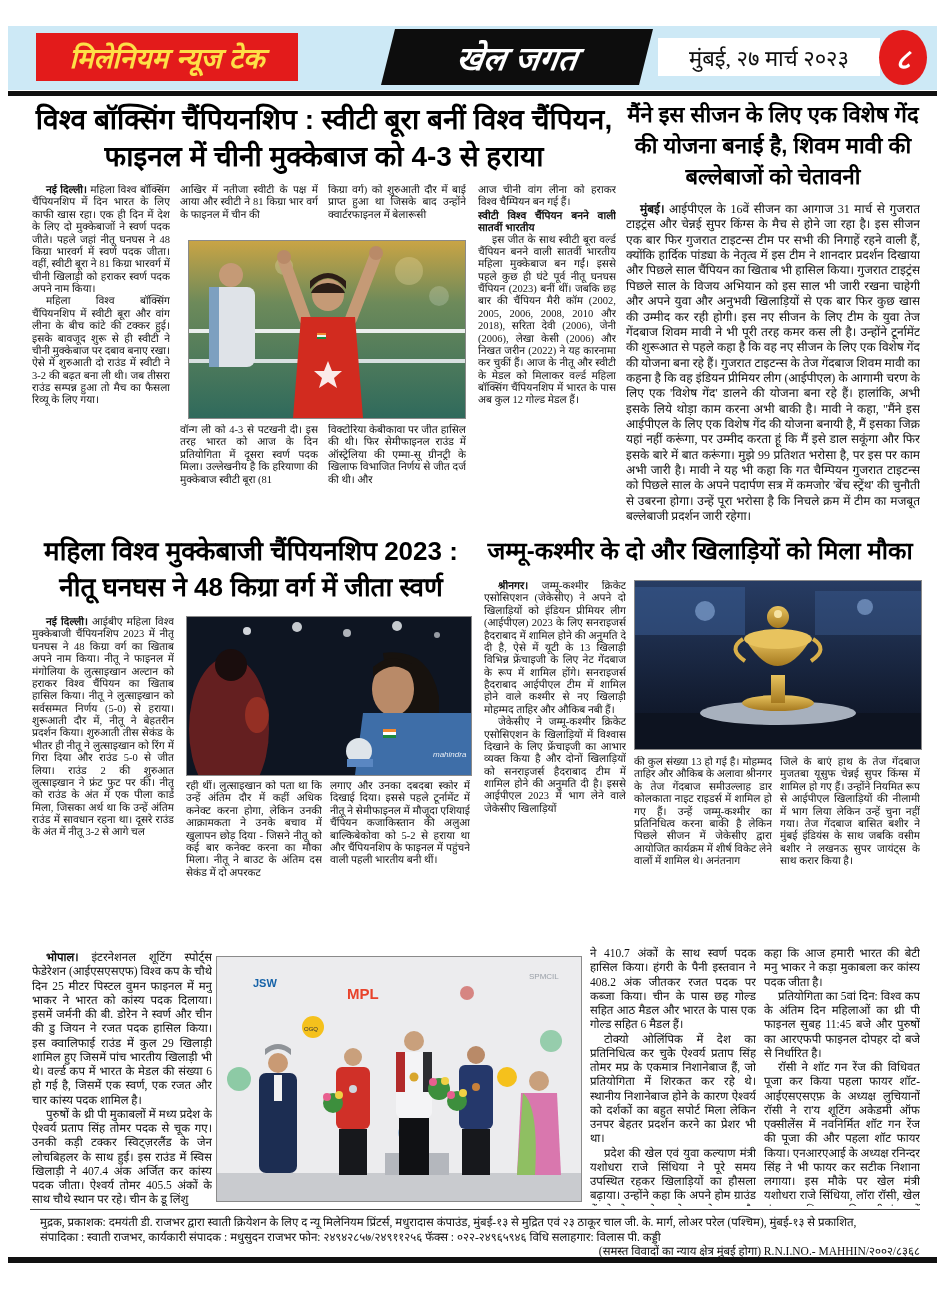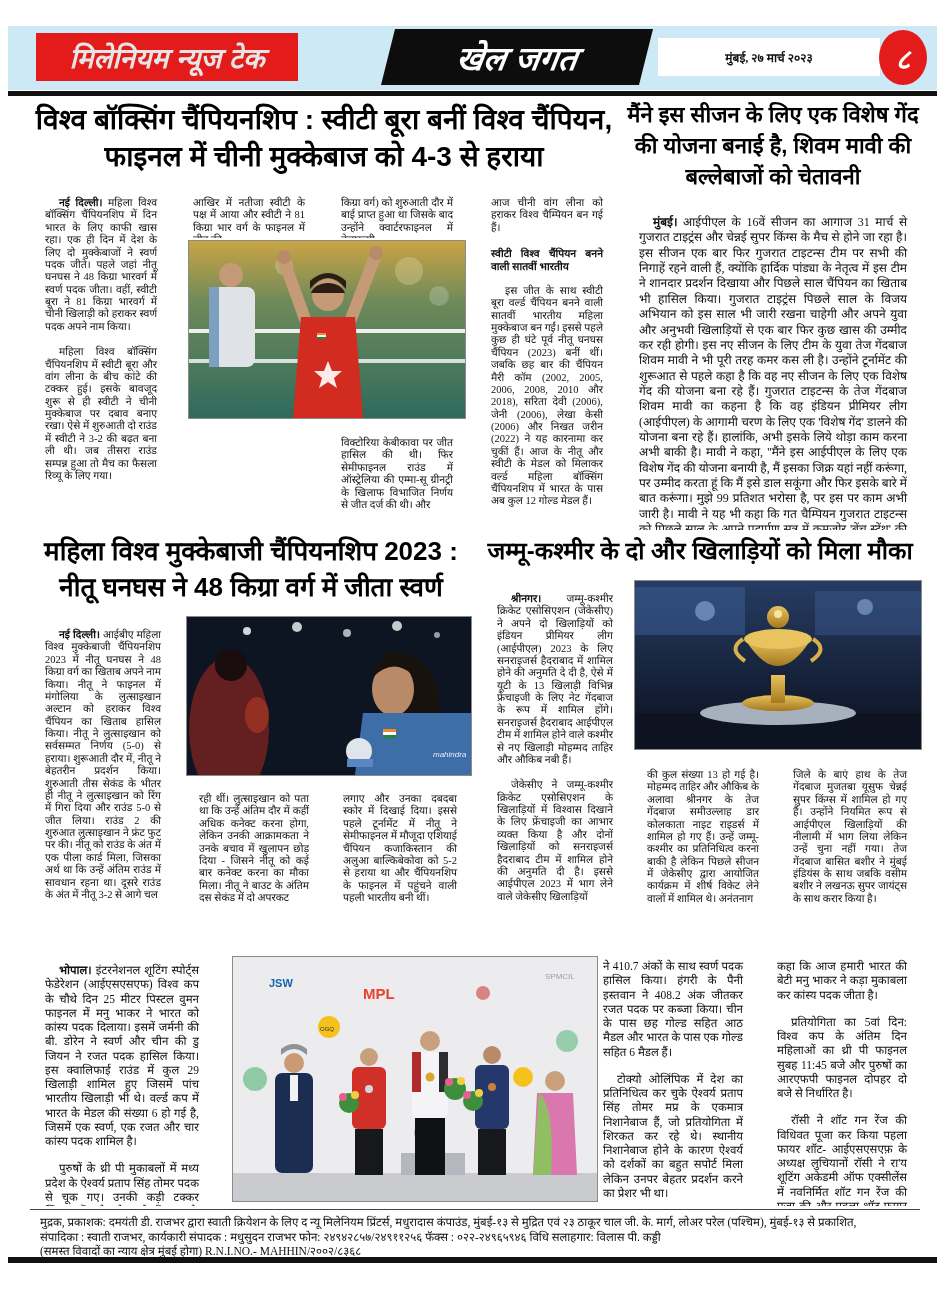--- a/index.html
+++ b/index.html
@@ -2,33 +2,33 @@
 <html lang="hi"><head>
 <meta charset="utf-8">
 <style>
   html,body{margin:0;padding:0;background:#e8e8e8;}
   #page{position:relative;width:945px;height:1296px;background:#ffffff;margin:0 auto;
         font-family:"Liberation Serif","DejaVu Serif",serif;color:#111;overflow:hidden;}
   .abs{position:absolute;}
   
   #hdrbar{left:8px;top:26px;width:929px;height:64px;background:#cde9f6;}
   #brandbox{left:36px;top:33px;width:262px;height:48px;background:#e31b1b;display:flex;align-items:center;justify-content:center;}
-  #brandbox span{color:#e5e5e5;font-family:"Liberation Sans",sans-serif;font-weight:bold;font-style:italic;font-size:28px;white-space:nowrap;}
+  #brandbox span{color:#fde047;font-family:"Liberation Sans",sans-serif;font-weight:bold;font-style:italic;font-size:28px;white-space:nowrap;}
   #sectionbox{left:388px;top:29px;width:258px;height:56px;background:#0d0d0d;transform:skewX(-14deg);display:flex;align-items:center;justify-content:center;}
   #sectionbox span{transform:skewX(6deg);color:#fff;font-family:"Liberation Sans",sans-serif;font-weight:bold;font-style:italic;font-size:33px;white-space:nowrap;}
   #datebox{left:658px;top:38px;width:222px;height:38px;background:#fff;display:flex;align-items:center;justify-content:center;}
-  #datebox span{font-weight:bold;font-size:12px;white-space:nowrap;}
+  #datebox span{font-weight:normal;font-size:22px;white-space:nowrap;}
   #pagecirc{left:879px;top:30px;width:48px;height:55px;background:#e31b1b;border-radius:50%;display:flex;align-items:center;justify-content:center;}
   #pagecirc span{color:#fff;font-weight:bold;font-size:28px;font-style:italic;}
   #hdrrule{left:8px;top:91px;width:929px;height:5px;background:#111;}
   
   .headline{font-family:"Liberation Sans","DejaVu Sans",sans-serif;font-weight:bold;text-align:center;overflow:hidden;color:#000000;}
   
   .col{overflow:hidden;text-align:justify;}
-  .col p{margin:13px;text-indent:14px;}
+  .col p{margin:0;text-indent:14px;}
   .col p.noindent{text-indent:0;}
   .t1{font-size:10.5px;line-height:1.18;}
   .t2{font-size:12px;line-height:1.28;}
   .t5{font-size:11.5px;line-height:1.24;}
   .subhead{font-weight:bold;font-family:"Liberation Sans",sans-serif;text-indent:0 !important;}
   .photo{overflow:hidden;border:1px solid #8a8a8a;background:#3b82f6;}
   .photo svg{display:block;}
   
   #ftrule{left:30px;top:1209px;width:890px;height:1px;background:#444;}
   .ftline{left:40px;width:880px;font-size:11.5px;white-space:nowrap;overflow:hidden;}
@@ -97,20 +97,23 @@
         <path d="M121,48 Q139,26 157,48 L157,40 Q139,24 121,40 Z" fill="#2b1d16"></path>
         <path d="M139,42 a17,14 0 0 1 17,10 l-34,0 a17,14 0 0 1 17,-10" fill="#2b1d16"></path>
         <path d="M112,76 L166,76 L174,177 L104,177 Z" fill="#d22b1f"></path>
         <path d="M139,120 l4,10 10,0 -8,7 3,10 -9,-6 -9,6 3,-10 -8,-7 10,0 Z" fill="#ffffff" opacity="0.9"></path>
         <rect x="128" y="92" width="9" height="6" fill="#f3f3f3"></rect>
         <rect x="128" y="92" width="9" height="2" fill="#f2882e"></rect>
         <rect x="128" y="96" width="9" height="2" fill="#1c8a3c"></rect>
       </svg>
     </div>
 
+    <div class="abs col t1" style="left:150px;top:326px;width:138px;height:104px;">
+      <p class="noindent">वॉन्ग ली को 4-3 से पटखनी दी। इस तरह भारत को आज के दिन प्रतियोगिता में दूसरा स्वर्ण पदक मिला। उल्लेखनीय है कि हरियाणा की मुक्केबाज स्वीटी बूरा (81</p>
+    </div>
     <div class="abs col t1" style="left:298px;top:326px;width:138px;height:104px;">
       <p class="noindent">विक्टोरिया केबीकावा पर जीत हासिल की थी। फिर सेमीफाइनल राउंड में ऑस्ट्रेलिया की एम्मा-सू ग्रीनट्री के खिलाफ विभाजित निर्णय से जीत दर्ज की थी। और</p>
     </div>
 
     <div class="abs col t1" style="left:448px;top:86px;width:138px;height:344px;">
       <p class="noindent">आज चीनी वांग लीना को हराकर विश्व चैम्पियन बन गई हैं।</p>
       <p class="subhead">स्वीटी विश्व चैंपियन बनने वाली सातवीं भारतीय</p>
       <p>इस जीत के साथ स्वीटी बूरा वर्ल्ड चैंपियन बनने वाली सातवीं भारतीय महिला मुक्केबाज बन गईं। इससे पहले कुछ ही घंटे पूर्व नीतू घनघस चैंपियन (2023) बनीं थीं। जबकि छह बार की चैंपियन मैरी कॉम (2002, 2005, 2006, 2008, 2010 और 2018), सरिता देवी (2006), जेनी (2006), लेखा केसी (2006) और निखत जरीन (2022) ने यह कारनामा कर चुकीं हैं। आज के नीतू और स्वीटी के मेडल को मिलाकर वर्ल्ड महिला बॉक्सिंग चैंपियनशिप में भारत के पास अब कुल 12 गोल्ड मेडल हैं।</p>
     </div>
   </div>
@@ -211,21 +214,21 @@
     </div>
   </div>
 
   <div class="abs" style="left:30px;top:894px;width:890px;height:312px;">
 
     <div class="abs col t5" style="left:2px;top:56px;width:180px;height:256px;">
       <p><b>भोपाल।</b> <span>इंटरनेशनल शूटिंग स्पोर्ट्स फेडेरेशन (आईएसएसएफ) विश्व कप के चौथे दिन 25 मीटर पिस्टल वुमन फाइनल में मनु भाकर ने भारत को कांस्य पदक दिलाया। इसमें जर्मनी की बी. डोरेन ने स्वर्ण और चीन की डु जियन ने रजत पदक हासिल किया। इस क्वालिफाई राउंड में कुल 29 खिलाड़ी शामिल हुए जिसमें पांच भारतीय खिलाड़ी भी थे। वर्ल्ड कप में भारत के मेडल की संख्या 6 हो गई है, जिसमें एक स्वर्ण, एक रजत और चार कांस्य पदक शामिल है।</span></p>
       <p>पुरुषों के थ्री पी मुकाबलों में मध्य प्रदेश के ऐश्वर्य प्रताप सिंह तोमर पदक से चूक गए। उनकी कड़ी टक्कर स्विट्ज़रलैंड के जेन लोचबिहलर के साथ हुई। इस राउंड में स्विस खिलाड़ी ने 407.4 अंक अर्जित कर कांस्य पदक जीता। ऐश्वर्य तोमर 405.5 अंकों के साथ चौथे स्थान पर रहे। चीन के डू लिंशु</p>
     </div>
 
-    <div class="abs photo" style="left:202px;top:62px;width:364px;height:244px;">
+    <div class="abs photo" style="left:186px;top:62px;width:364px;height:244px;">
       <svg width="364" height="244" viewBox="0 0 364 244">
         <rect width="364" height="244" fill="#ececee"></rect>
 
         <text x="36" y="30" font-family="Liberation Sans, sans-serif" font-weight="bold" font-size="11" fill="#1763a8">JSW</text>
         <text x="130" y="42" font-family="Liberation Sans, sans-serif" font-weight="bold" font-size="15" fill="#e8432b">MPL</text>
         <text x="312" y="22" font-family="Liberation Sans, sans-serif" font-size="8" fill="#9aa0a8">SPMCIL</text>
         <circle cx="96" cy="70" r="11" fill="#f5c11c"></circle>
         <text x="87" y="74" font-family="Liberation Sans, sans-serif" font-size="6" fill="#333">OGQ</text>
         <circle cx="290" cy="120" r="10" fill="#f5c11c"></circle>
         <circle cx="22" cy="122" r="12" fill="#3fae6a" opacity="0.55"></circle>
@@ -288,16 +291,16 @@
     <div class="abs col t5" style="left:734px;top:52px;width:156px;height:260px;">
       <p class="noindent">कहा कि आज हमारी भारत की बेटी मनु भाकर ने कड़ा मुकाबला कर कांस्य पदक जीता है।</p>
       <p>प्रतियोगिता का 5वां दिन: विश्व कप के अंतिम दिन महिलाओं का थ्री पी फाइनल सुबह 11:45 बजे और पुरुषों का आरएफपी फाइनल दोपहर दो बजे से निर्धारित है।</p>
       <p>रॉसी ने शॉट गन रेंज की विधिवत पूजा कर किया पहला फायर शॉट- आईएसएसएफ़ के अध्यक्ष लुचियानों रॉसी ने रा'य शूटिंग अकेडमी ऑफ एक्सीलेंस में नवनिर्मित शॉट गन रेंज की पूजा की और पहला शॉट फायर किया। एनआरएआई के अध्यक्ष रनिन्दर सिंह ने भी फायर कर सटीक निशाना लगाया। इस मौके पर खेल मंत्री यशोधरा राजे सिंधिया, लॉरा रॉसी, खेल संचालक रवि गुप्ता सहित बड़ी संख्या में खिलाड़ी उपस्थित थे।</p>
     </div>
   </div>
 
   <div class="abs" id="ftrule"></div>
   <div class="abs ftline" style="top:1214px;">मुद्रक, प्रकाशक: दमयंती डी. राजभर द्वारा स्वाती क्रियेशन के लिए द न्यू मिलेनियम प्रिंटर्स, मधुरादास कंपाउंड, मुंबई-१३ से मुद्रित एवं २३ ठाकूर चाल जी. के. मार्ग, लोअर परेल (पश्चिम), मुंबई-१३ से प्रकाशित,</div>
   <div class="abs ftline" style="top:1229px;">संपादिका : स्वाती राजभर, कार्यकारी संपादक : मधुसुदन राजभर फोन: २४९४२८५७/२४९११२५६ फॅक्स : ०२२-२४९६५९४६ विधि सलाहगार: विलास पी. कड्डी</div>
-  <div class="abs ftline" style="top:1243px;">(समस्त विवादों का न्याय क्षेत्र मुंबई होगा) R.N.I.NO.- MAHHIN/२००२/८३६८</div>
+  <div class="abs ftline" style="top:1243px;text-align:right;">(समस्त विवादों का न्याय क्षेत्र मुंबई होगा) R.N.I.NO.- MAHHIN/२००२/८३६८</div>
   <div class="abs" id="ftbar"></div>
 
 </div>
 
 </body></html>

